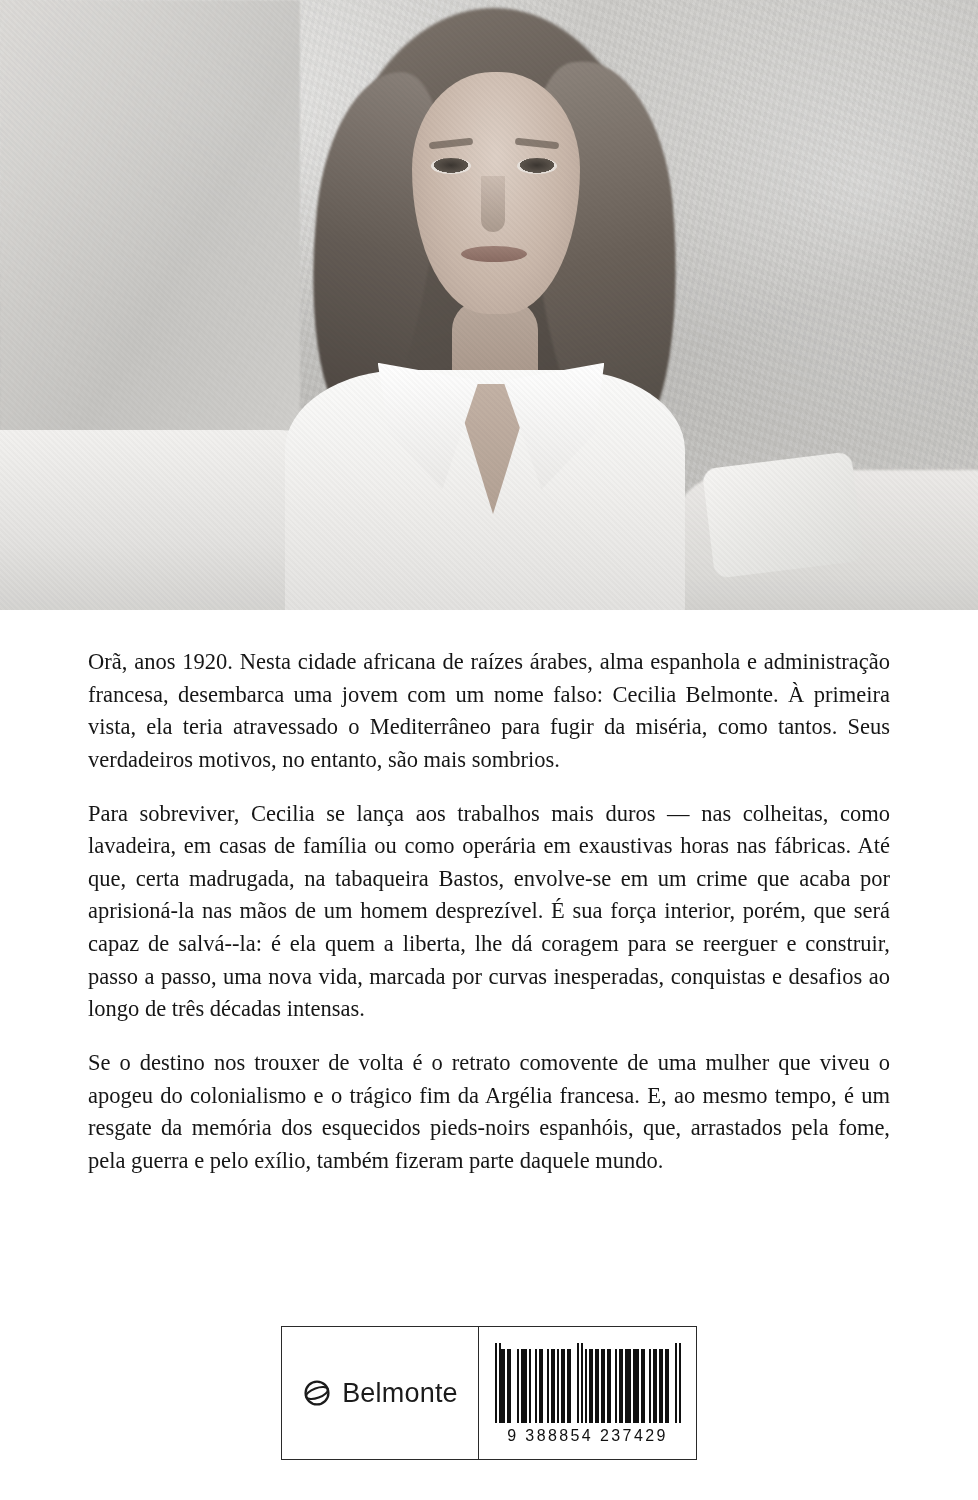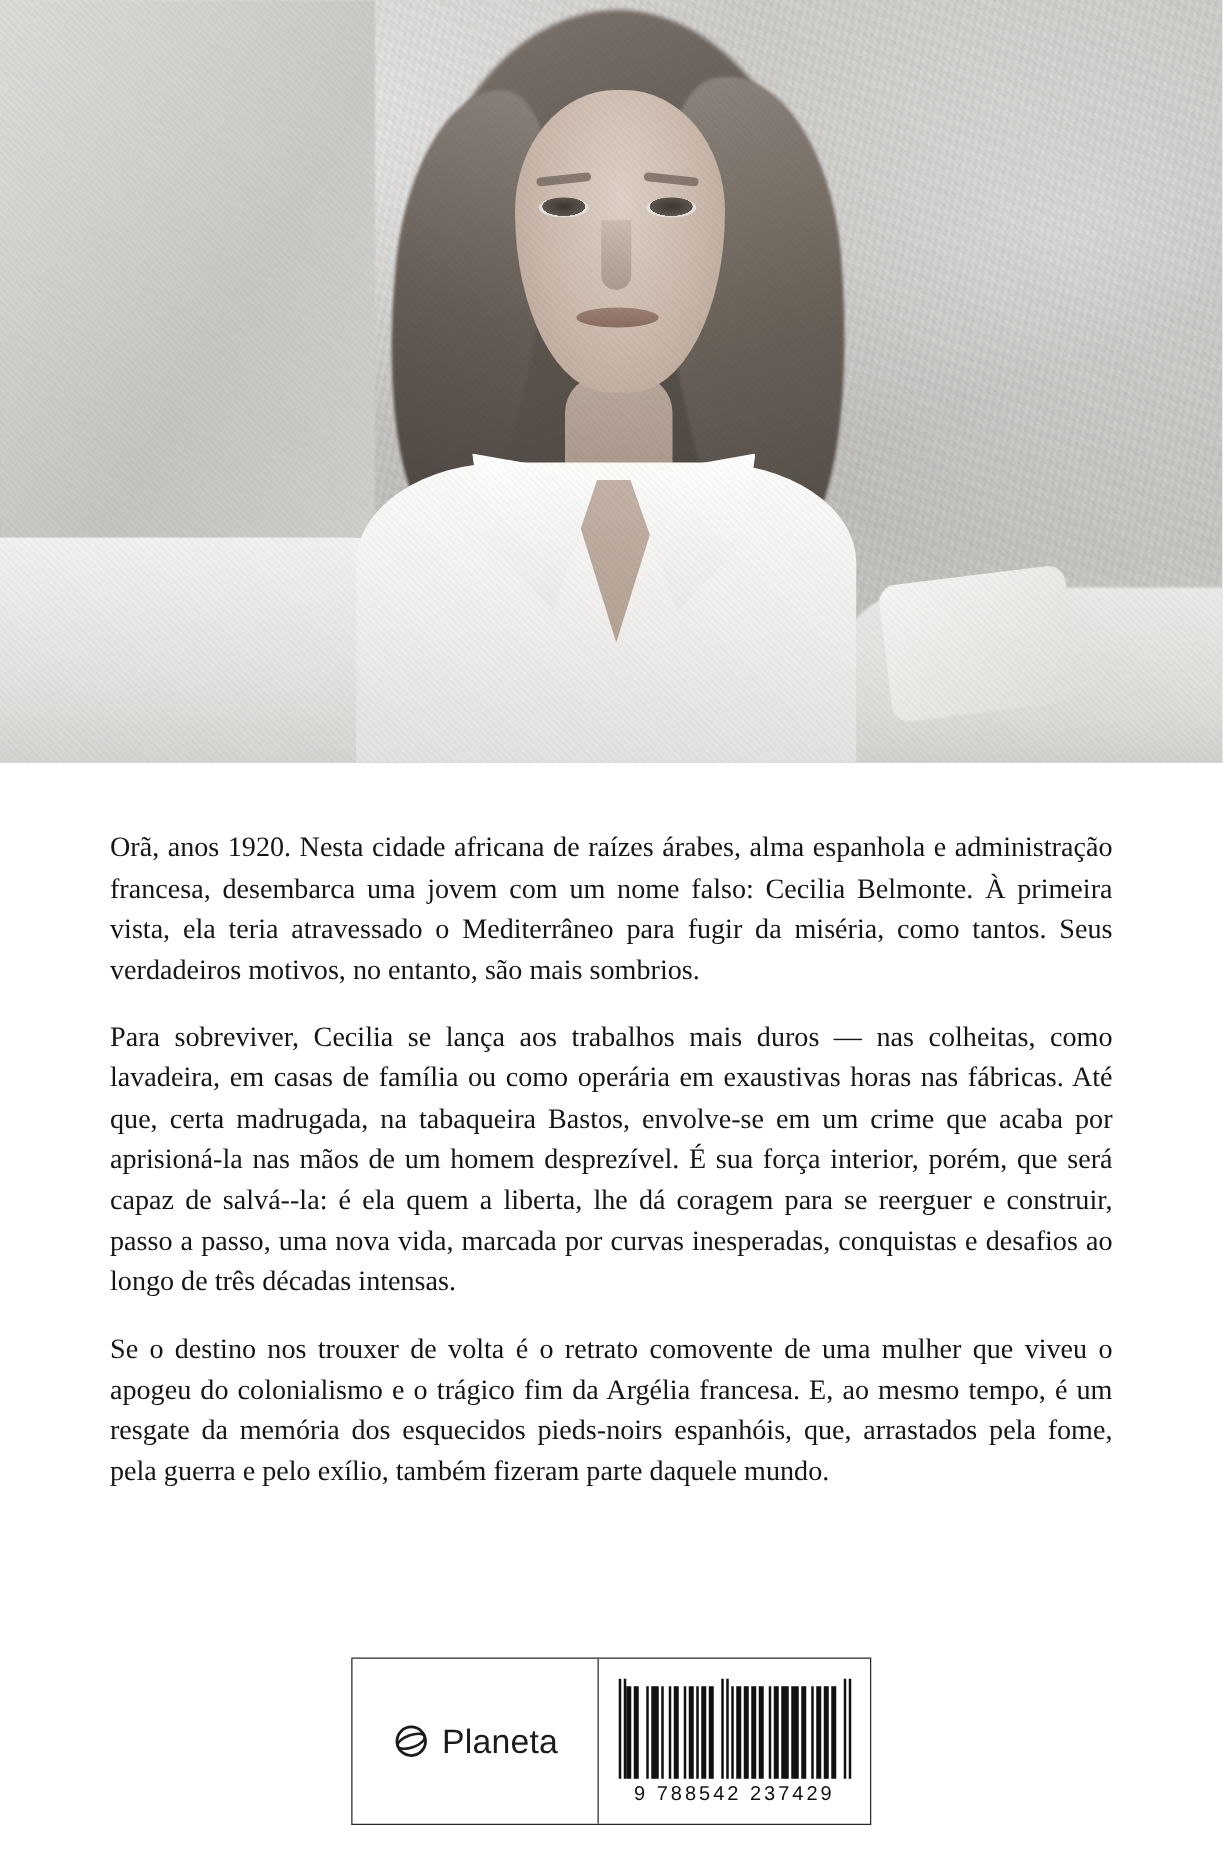--- a/index.html
+++ b/index.html
@@ -205,21 +205,21 @@
   
   .text-area {
     padding: 36px 88px 0 88px;
     flex: 1 1 auto;
   }
   .blurb {
     font-size: 22.5px;
     line-height: 1.45;
     text-align: justify;
     text-justify: inter-word;
-    margin: 16px 0 21px 0;
+    margin: 0 0 21px 0;
     color: #161616;
     hyphens: auto;
   }
   .blurb:last-of-type { margin-bottom: 0; }
   .blurb .term-italic {
   }
 
   
   .footer-area {
     display: flex;
@@ -321,21 +321,21 @@
   <div class="footer-area">
     <div class="footer-box">
 
       <div class="publisher-cell">
         <span class="planet-icon">
           <svg viewBox="0 0 32 32" width="30" height="30" aria-hidden="true">
             <circle cx="16" cy="16" r="12.2" fill="none" stroke="#1b1b1b" stroke-width="2.4"></circle>
             <ellipse cx="16" cy="16" rx="12.2" ry="5.2" fill="none" stroke="#1b1b1b" stroke-width="2.2" transform="rotate(-20 16 16)"></ellipse>
           </svg>
         </span>
-        <span class="publisher-name">Planeta</span>
+        <span class="publisher-name">Belmonte</span>
       </div>
 
       <div class="barcode-cell">
         <div class="barcode-bars" id="barcode-bars">
             <i style="width: 2px; height: 100%; background: rgb(17, 17, 17);"></i>
             <i style="width: 2px; height: 100%; background: transparent;"></i>
             <i style="width: 2px; height: 100%; background: rgb(17, 17, 17);"></i>
             <i style="width: 4px; height: 92%; background: rgb(17, 17, 17);"></i>
             <i style="width: 2px; height: 92%; background: transparent;"></i>
             <i style="width: 4px; height: 92%; background: rgb(17, 17, 17);"></i>
@@ -390,19 +390,19 @@
             <i style="width: 4px; height: 92%; background: rgb(17, 17, 17);"></i>
             <i style="width: 2px; height: 92%; background: transparent;"></i>
             <i style="width: 4px; height: 92%; background: rgb(17, 17, 17);"></i>
             <i style="width: 2px; height: 92%; background: transparent;"></i>
             <i style="width: 4px; height: 92%; background: rgb(17, 17, 17);"></i>
             <i style="width: 6px; height: 92%; background: transparent;"></i>
             <i style="width: 2px; height: 100%; background: rgb(17, 17, 17);"></i>
             <i style="width: 2px; height: 100%; background: transparent;"></i>
             <i style="width: 2px; height: 100%; background: rgb(17, 17, 17);"></i>
           </div>
-        <div class="barcode-number">9 788542 237429</div>
+        <div class="barcode-number">9 388854 237429</div>
       </div>
 
     </div>
   </div>
 
 </div>
 
 </body></html>

